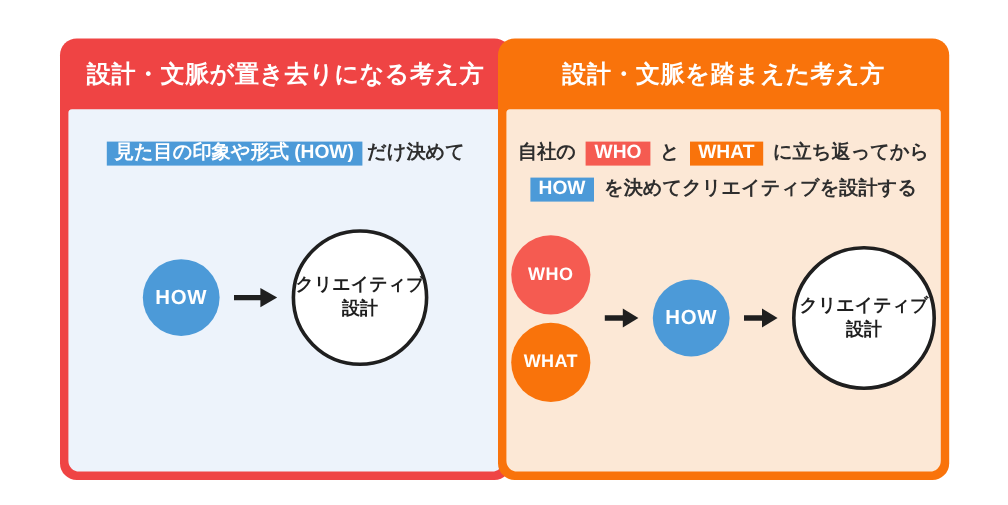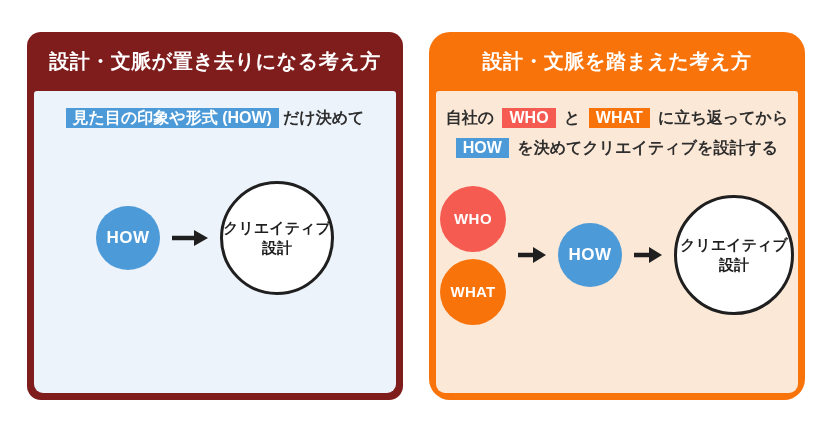--- a/index.html
+++ b/index.html
@@ -1,33 +1,33 @@
 <!DOCTYPE html>
 <html><head>
 <meta charset="utf-8">
 <style>
   * { margin:0; padding:0; box-sizing:border-box; }
   html,body { background:#ffffff; }
   body { font-family:"Liberation Sans","DejaVu Sans",sans-serif; }
   .stage { position:relative; width:840px; height:421px; background:#ffffff; overflow:hidden; }
 
   .card { position:absolute; top:32px; width:376px; height:368px; border-radius:14px; }
-  .card.left  { left:27px;  background:#7f1d1d; }
-  .card.right { left:429px; background:#F9730B;border-radius:21px; }
+  .card.left  { left:50px;  background:#ef4444; }
+  .card.right { left:415px; background:#F9730B; }
 
   .card-header { height:59px; display:flex; align-items:center; justify-content:center; }
   .card-title  { color:#ffffff; font-size:20px; font-weight:700; letter-spacing:0.5px; }
 
   .card-body { position:absolute; left:7px; right:7px; top:59px; bottom:7px;
                border-radius:3px 3px 9px 9px; }
   .card.left  .card-body { background:#EDF3FB; }
   .card.right .card-body { background:#FCE8D6; }
 
   .lead { text-align:center; font-weight:700; font-size:16px; color:#2E2E2E;
-          line-height:1.9; margin-top:12px; padding:0 6px; }
+          line-height:1.9; margin-top:22px; padding:0 6px; }
   .hl { color:#ffffff; padding:1px 7px 2px; white-space:nowrap; }
   .hl-blue   { background:#4C9AD8; }
   .hl-coral  { background:#F55B51; }
   .hl-orange { background:#F9730B; }
   .seg { margin:0 2px; }
 
   .flow { display:flex; align-items:center; justify-content:center; gap:11px; }
   .card.left  .flow { margin-top:48px; }
   .card.right .flow { margin-top:22px; }
 

